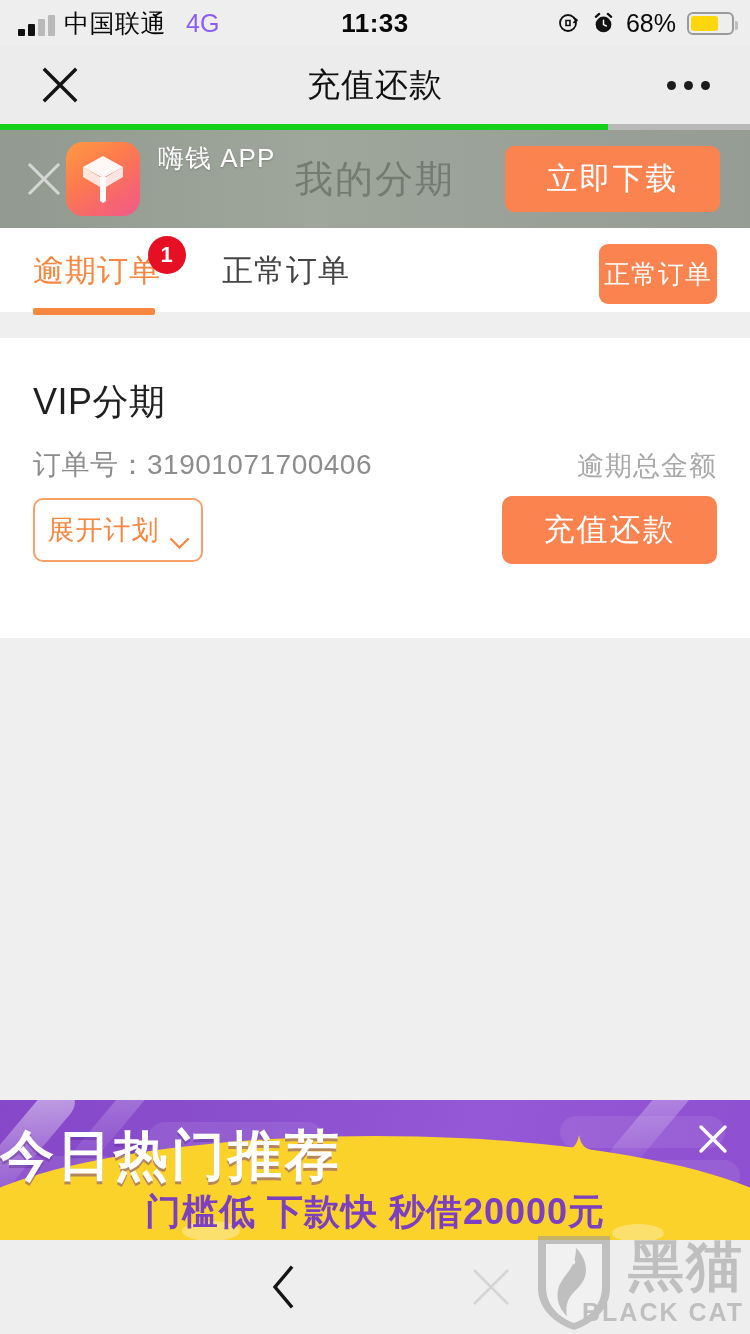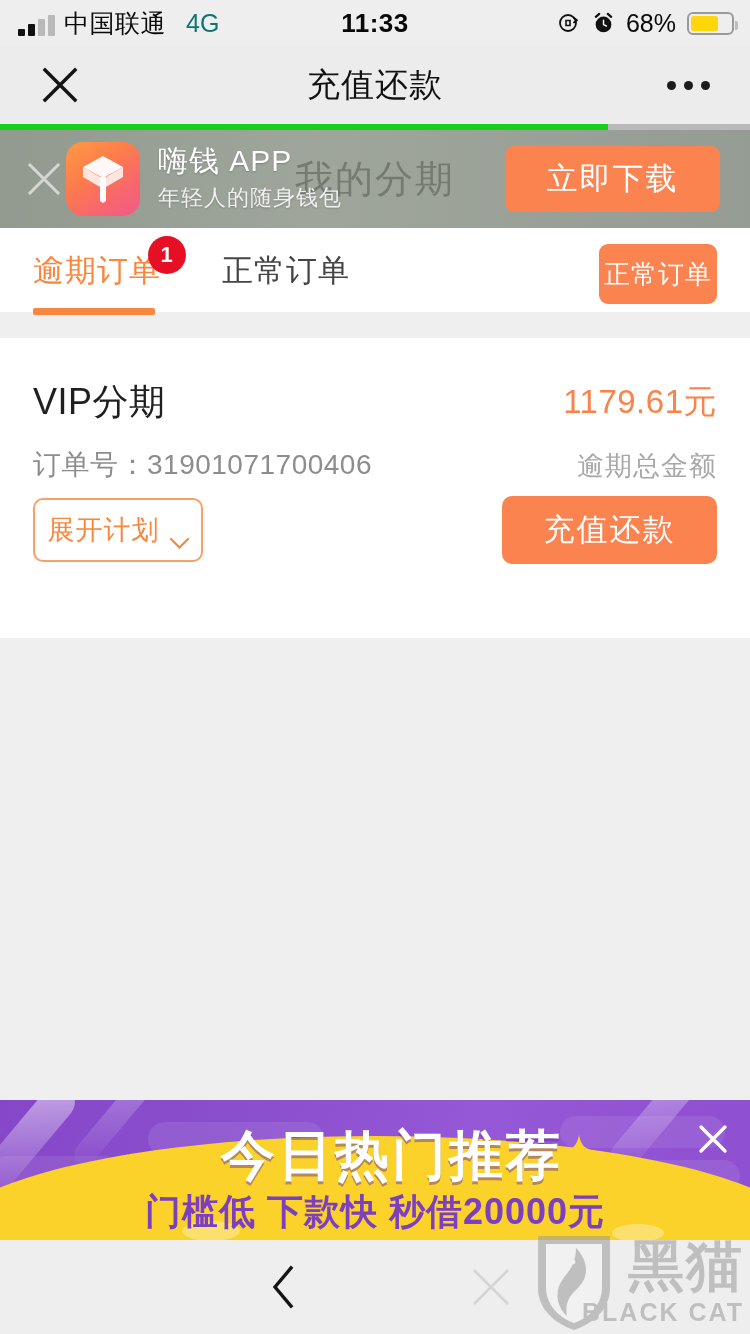--- a/index.html
+++ b/index.html
@@ -19,21 +19,21 @@
     background:#eeeeee;display:flex;align-items:center;
   }
   .sb-left{position:absolute;left:18px;display:flex;align-items:flex-end;gap:9px;}
   .sig{display:flex;align-items:flex-end;gap:3px;height:20px;}
   .sig i{display:block;width:7px;background:#111;border-radius:1px;}
   .sig i:nth-child(1){height:7px;}
   .sig i:nth-child(2){height:12px;}
   .sig i:nth-child(3){height:17px;background:#b9b9b9;}
   .sig i:nth-child(4){height:21px;background:#b9b9b9;}
   .carrier{font-size:25px;color:#0a0a0a;letter-spacing:0.5px;line-height:1;}
-  .net{font-size:25px;color:#0f766e;margin-left:11px;line-height:1;}
+  .net{font-size:25px;color:#8b5cf6;margin-left:11px;line-height:1;}
   .sb-center{position:absolute;left:0;width:750px;text-align:center;font-size:26px;font-weight:600;color:#080808;letter-spacing:0.5px;}
   .sb-right{position:absolute;right:16px;display:flex;align-items:center;gap:11px;}
   .icon-rotlock{width:24px;height:24px;position:relative;}
   .icon-rotlock svg{display:block;}
   .icon-alarm{width:23px;height:23px;}
   .pct{font-size:25px;color:#0a0a0a;line-height:1;}
   .battery{width:47px;height:23px;border:2px solid #9a9a9a;border-radius:6px;position:relative;padding:2px;}
   .battery:after{content:"";position:absolute;right:-6px;top:7px;width:3px;height:9px;background:#bdbdbd;border-radius:0 2px 2px 0;}
   .battery b{display:block;height:100%;width:68%;background:#ffd60a;border-radius:3px;}
 
@@ -64,21 +64,21 @@
     background:linear-gradient(90deg, rgba(122,132,120,.82) 0%, rgba(135,143,130,.80) 42%, rgba(128,136,126,.83) 100%);
     display:flex;align-items:center;
   }
   .ab-close{position:absolute;left:18px;width:52px;height:52px;display:flex;align-items:center;justify-content:center;cursor:pointer;opacity:.85;}
   .ab-icon{
     position:absolute;left:66px;width:74px;height:74px;border-radius:17px;
     background:linear-gradient(145deg,#ff9a44 0%,#fd7b4c 40%,#f7666e 72%,#f05b8a 100%);
     display:flex;align-items:center;justify-content:center;overflow:hidden;
   }
   .ab-text{position:absolute;left:158px;top:14px;}
-  .ab-name{font-size:30px;color:#ffffff;line-height:1.1;letter-spacing:1px;text-shadow:0 1px 2px rgba(0,0,0,.2);}
+  .ab-name{font-size:26px;color:#ffffff;line-height:1.1;letter-spacing:1px;text-shadow:0 1px 2px rgba(0,0,0,.2);}
   .ab-sub{font-size:22px;color:#f0f0f0;margin-top:6px;letter-spacing:1px;text-shadow:0 1px 2px rgba(0,0,0,.2);}
   .ab-btn{
     position:absolute;right:30px;width:215px;height:66px;border-radius:9px;
     background:#fb8350;display:flex;align-items:center;justify-content:center;
     color:#fff;font-size:31px;letter-spacing:2px;cursor:pointer;border:none;
     font-family:inherit;
   }
 
   
   .tabbar{
@@ -130,24 +130,23 @@
     cursor:pointer;
   }
   .ad-deco{position:absolute;border-radius:40px;background:rgba(255,255,255,.085);}
   .ad-streak{position:absolute;background:linear-gradient(135deg,rgba(255,255,255,.55),rgba(255,255,255,0));border-radius:40px;transform:rotate(40deg);}
   .ad-arc{
     position:absolute;left:-60px;bottom:-86px;width:870px;height:190px;
     background:#fad22a;border-radius:50% 50% 0 0 / 55% 55% 0 0;
   }
   .ad-ellipse{position:absolute;border-radius:50%;background:rgba(255,255,255,.32);}
   .ad-title{
-    position:absolute;left:0;top:20px;width:750px;text-align:center;
+    position:absolute;left:0;top:20px;width:750px;
     font-size:54px;font-weight:bold;color:#ffffff;letter-spacing:3px;
     text-shadow:0 3px 0 rgba(98,45,150,.45);
-    padding-left:34px;
   }
   .ad-sub{
     position:absolute;left:0;top:88px;width:750px;text-align:center;
     font-size:36px;font-weight:bold;color:#7b3fc0;letter-spacing:1px;
   }
   .ad-close{position:absolute;right:14px;top:16px;width:46px;height:46px;display:flex;align-items:center;justify-content:center;cursor:pointer;}
   .star{position:absolute;}
 
   
   .bottombar{position:absolute;left:0;top:1240px;width:750px;height:94px;background:#eeeeee;}
@@ -230,21 +229,20 @@
     <div class="ab-icon">
       <svg width="50" height="52" viewBox="0 0 50 52">
         <path d="M25 3 L45 14 L25 25 L5 14 Z" fill="#ffffff" opacity=".95"></path>
         <path d="M5 14 L22 24 L22 34 L5 24 Z" fill="#ffffff" opacity=".82"></path>
         <path d="M45 14 L28 24 L28 34 L45 24 Z" fill="#ffffff" opacity=".82"></path>
         <path d="M22 24 L28 24 L28 48 L25 50 L22 48 Z" fill="#ffffff" opacity=".98"></path>
       </svg>
     </div>
     <div class="ab-text">
       <div class="ab-name">嗨钱 APP</div>
-      <div class="ab-sub">年轻人的随身钱包</div>
     </div>
     <button class="ab-btn">立即下载</button>
   </div>
 
   <div class="tabbar">
     <div class="tab overdue">
       <span>逾期订单</span>
       <span class="tab-badge">1</span>
     </div>
     <div class="tab normal">
@@ -253,21 +251,20 @@
     <div class="tab-underline"></div>
     <button class="batch-btn">正常订单</button>
   </div>
   <div class="tab-divider"></div>
 
   <div class="card">
     <div class="card-title">VIP分期</div>
     <div class="card-order">
       <span>订单号：</span><span>31901071700406</span>
     </div>
-    <div class="card-amount">1179.61元</div>
     <div class="card-amount-label">逾期总金额</div>
     <div class="plan-btn">
       <span>展开计划</span>
       <span class="chev">
         <svg width="19" height="11" viewBox="0 0 19 11">
             <path d="M1 1 L9.5 9.6 L18 1" fill="none" stroke="#f9863f" stroke-width="2.1" stroke-linecap="round"></path>
           </svg>
       </span>
     </div>
     <button class="repay-btn">充值还款</button>

